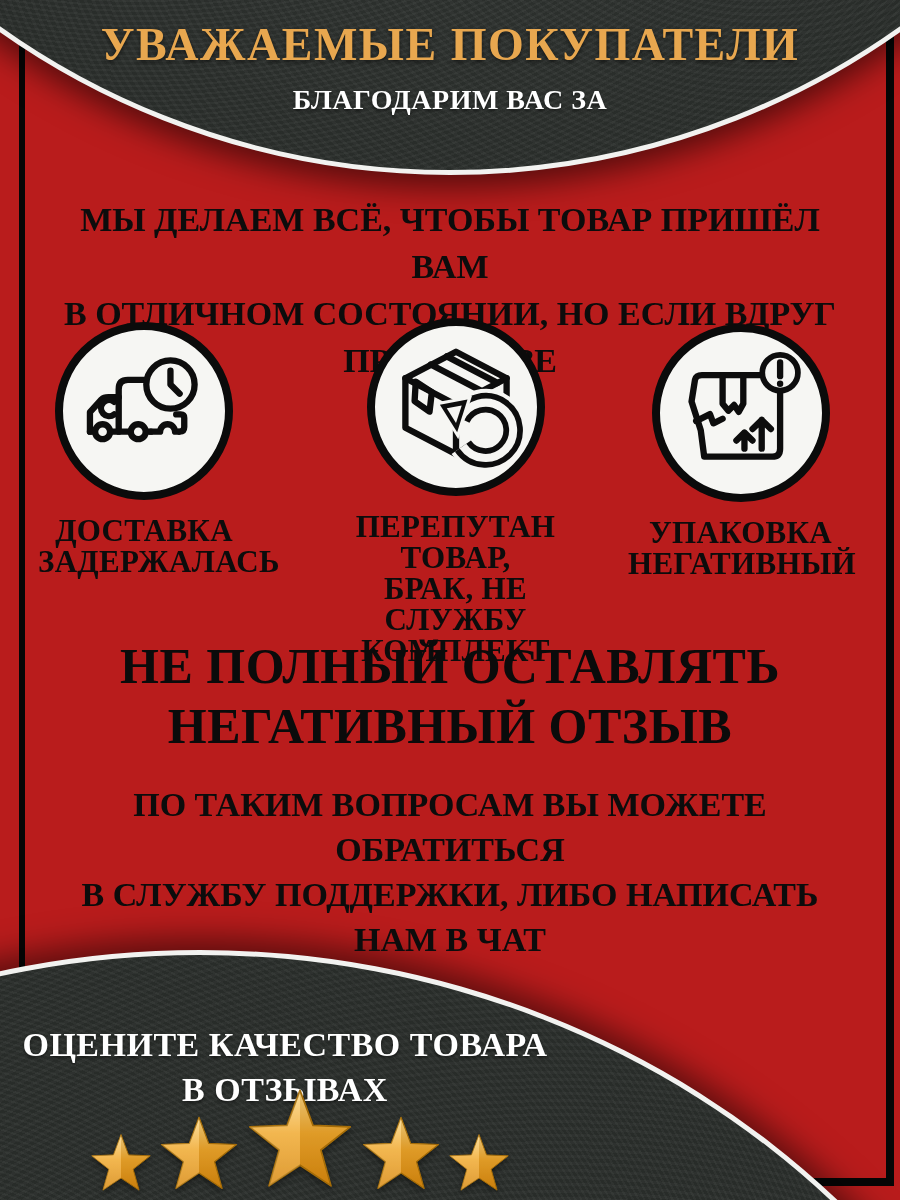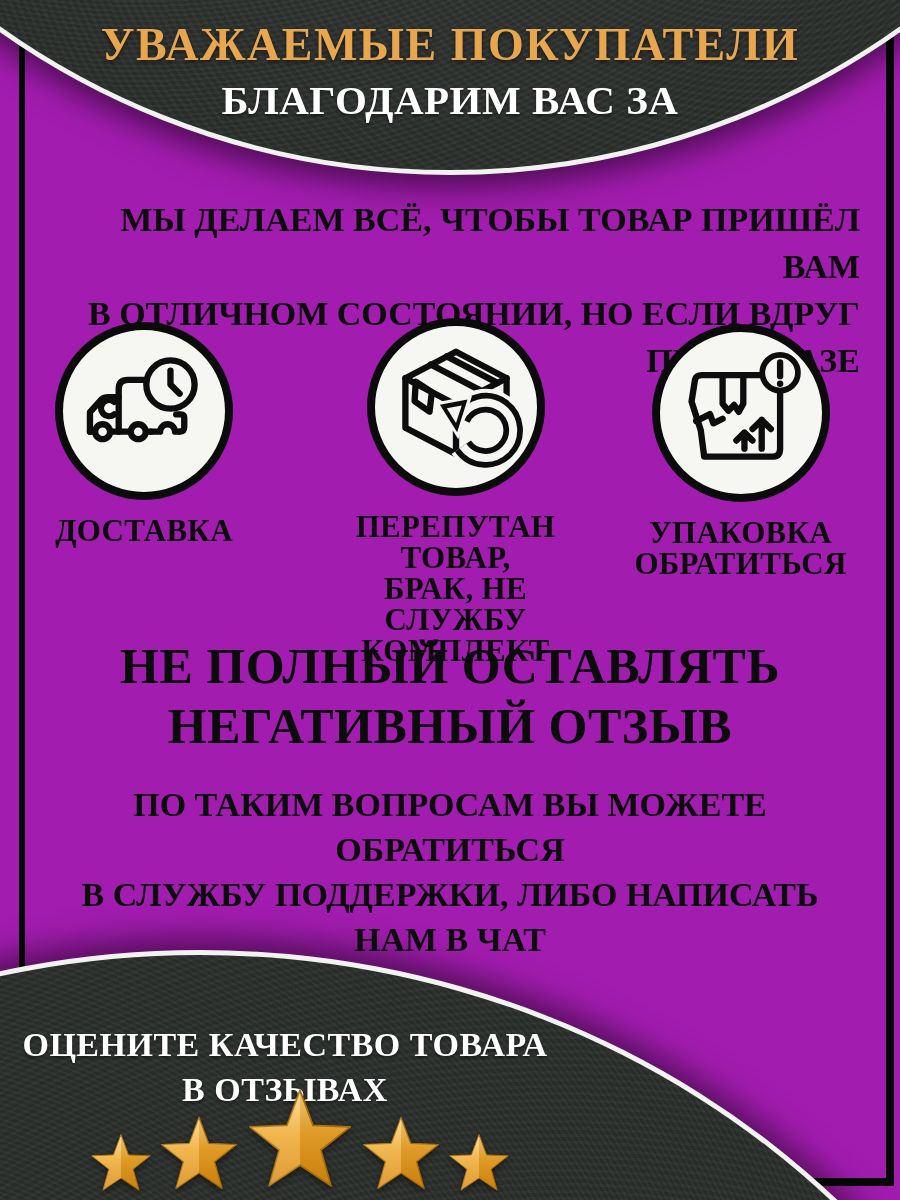--- a/index.html
+++ b/index.html
@@ -1,19 +1,19 @@
 <!DOCTYPE html>
 <html><head>
 <meta charset="utf-8">
 <style>
   * { margin:0; padding:0; box-sizing:border-box; }
   html,body { background:#9a9a9a; }
   .canvas {
     position:relative; width:900px; height:1200px; overflow:hidden;
-    background:#a21caf; margin:0 auto;
+    background:#b91c1c; margin:0 auto;
     font-family:"Liberation Serif", serif; font-weight:700;
   }
   
   .frame {
     position:absolute; left:19px; top:6px; right:6px; bottom:14px;
     border:solid #060606; border-width:6px 8px 8px 6px; z-index:1;
   }
   
   .arc {
     position:absolute; border-radius:50%;
@@ -27,27 +27,27 @@
   .arc-header { left:-330px; top:-1385px; width:1560px; height:1560px; box-shadow:0 12px 32px rgba(0,0,0,0.55); }
   .arc-footer { left:-700px; top:950px;  width:1800px; height:1700px; box-shadow:0 -12px 32px rgba(0,0,0,0.5); }
 
   .layer { position:absolute; z-index:3; }
 
   .header-text { top:18px; left:0; right:0; text-align:center; }
   .header-title {
     color:#e8a74f; font-size:46px; letter-spacing:1.5px;
     text-shadow:0 2px 4px rgba(0,0,0,0.55);
   }
-  .header-sub { margin-top:10px; color:#ffffff; font-size:41px; line-height:38px; letter-spacing:0.5px;
+  .header-sub { margin-top:10px; color:#ffffff; font-size:28px; line-height:38px; letter-spacing:0.5px;
     text-shadow:0 2px 3px rgba(0,0,0,0.5); }
   .header-sub span { display:block; }
 
   .intro { top:196px; left:40px; right:40px; text-align:center;
     color:#0c0c0c; font-size:34px; line-height:47px; }
-  .intro span { display:block;text-align:right; }
+  .intro span { display:block; }
 
   .issue { position:absolute; z-index:3; text-align:center; }
   .issue-1 { left:38px;  top:322px; width:212px; }
   .issue-2 { left:338px; top:318px; width:235px; }
   .issue-3 { left:628px; top:324px; width:225px; }
   .icon-circle {
     width:178px; height:178px; border-radius:50%;
     background:#f6f6f3; border:8px solid #0b0b0b;
     margin:0 auto; display:flex; align-items:center; justify-content:center;
   }
@@ -127,20 +127,21 @@
           <path d="M88 63 H92 Q95 63 95 66 V74 Q95 78 91 78"></path>
           <circle cx="24" cy="78" r="6.5" fill="#f6f6f3"></circle>
           <circle cx="55" cy="78" r="6.5" fill="#f6f6f3"></circle>
           <circle cx="83" cy="37" r="21" fill="#f6f6f3"></circle>
           <path d="M83 25 V37 L91 45"></path>
         </g>
       </svg>
     </div>
     <div class="issue-label">
       <span>ДОСТАВКА</span>
+      <span>ЗАДЕРЖАЛАСЬ</span>
     </div>
   </div>
 
   <div class="issue issue-2">
     <div class="icon-circle">
       <svg viewBox="0 0 120 120">
         <g fill="none" stroke="#0d0d0d" stroke-width="5.5" stroke-linecap="round" stroke-linejoin="round">
           <path d="M60 12 L104 35 L60 58 L16 35 Z"></path>
           <path d="M38 23 L82 46 M52 16 L96 39"></path>
           <path d="M25 38 L39 47 L37 64 L24 55 Z"></path>
@@ -173,21 +174,21 @@
           <path d="M63 91 V77 M56 84 L63 77 L70 84"></path>
           <path d="M78 91 V66 M70 74 L78 66 L86 74"></path>
         </g>
         <circle cx="94" cy="25" r="15.5" fill="#f6f6f3" stroke="#0d0d0d" stroke-width="5"></circle>
         <path d="M94 16 V28" fill="none" stroke="#0d0d0d" stroke-width="5.5" stroke-linecap="round"></path>
         <circle cx="94" cy="34.5" r="2.8" fill="#0d0d0d"></circle>
       </svg>
     </div>
     <div class="issue-label">
       <span>УПАКОВКА</span>
-      <span>ОБРАТИТЬСЯ</span>
+      <span>НЕГАТИВНЫЙ</span>
     </div>
   </div>
 
   <div class="layer warning">
     <span>НЕ ПОЛНЫЙ ОСТАВЛЯТЬ</span>
     <span>НЕГАТИВНЫЙ ОТЗЫВ</span>
   </div>
 
   <div class="layer support">
     <span>ПО ТАКИМ ВОПРОСАМ ВЫ МОЖЕТЕ ОБРАТИТЬСЯ</span>

